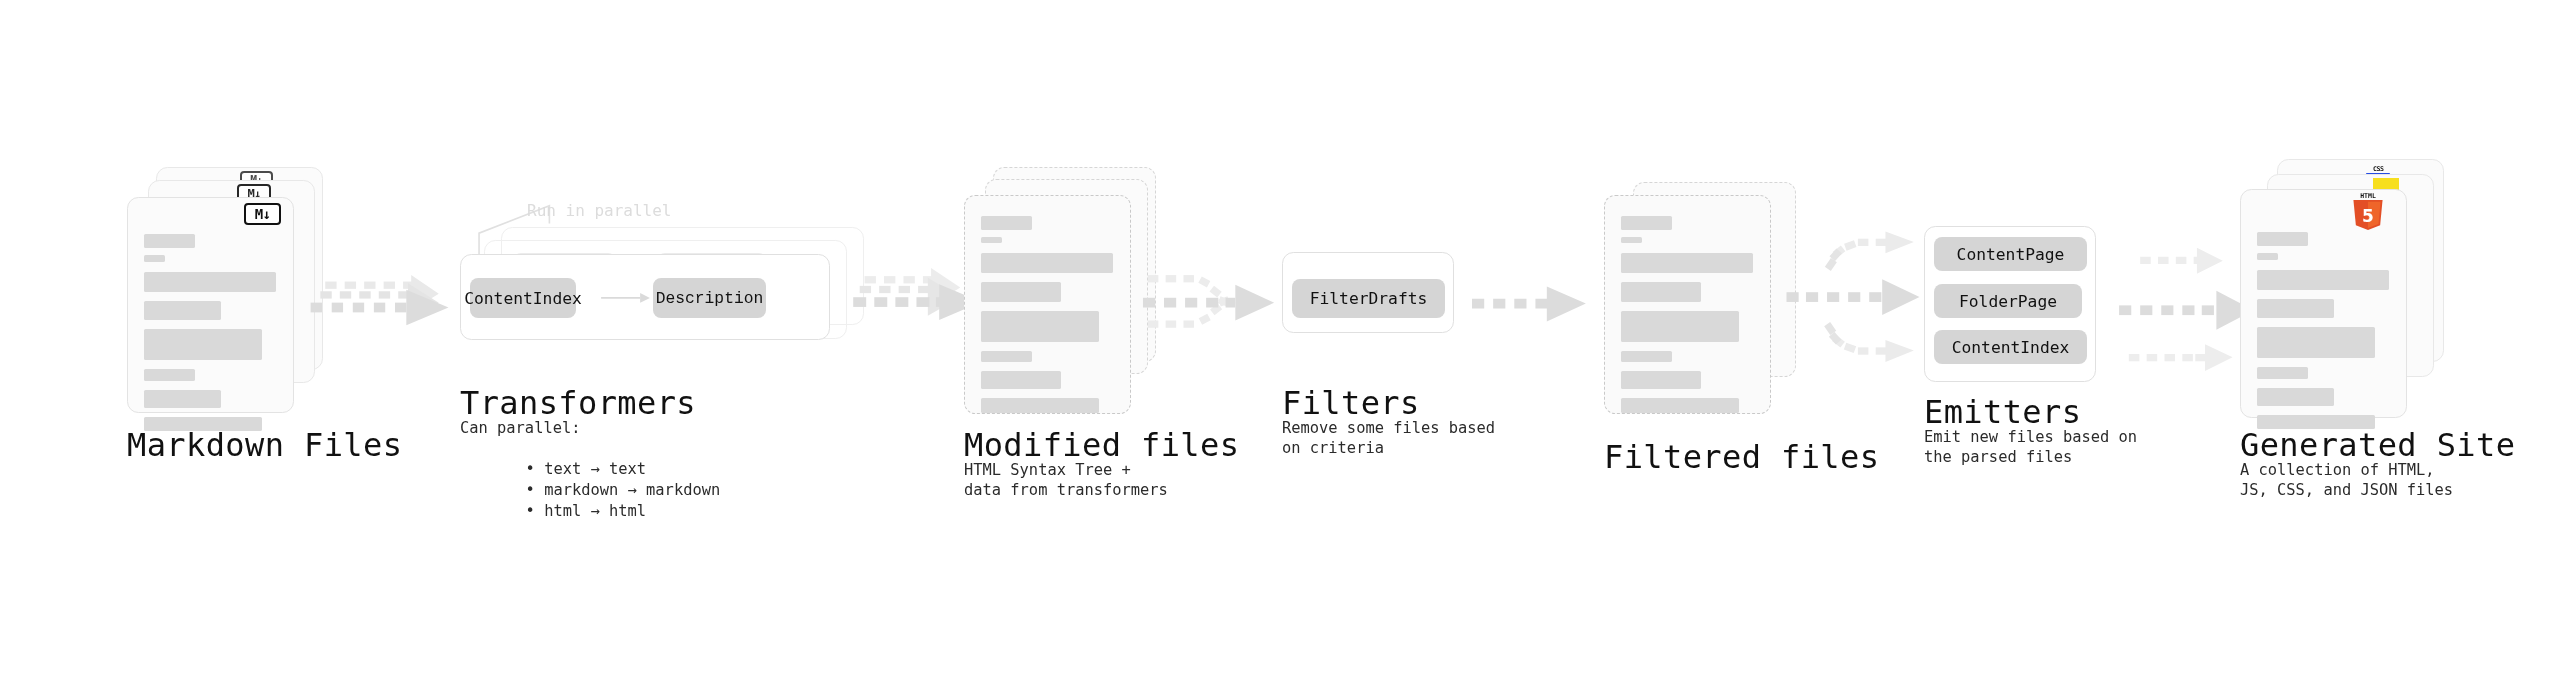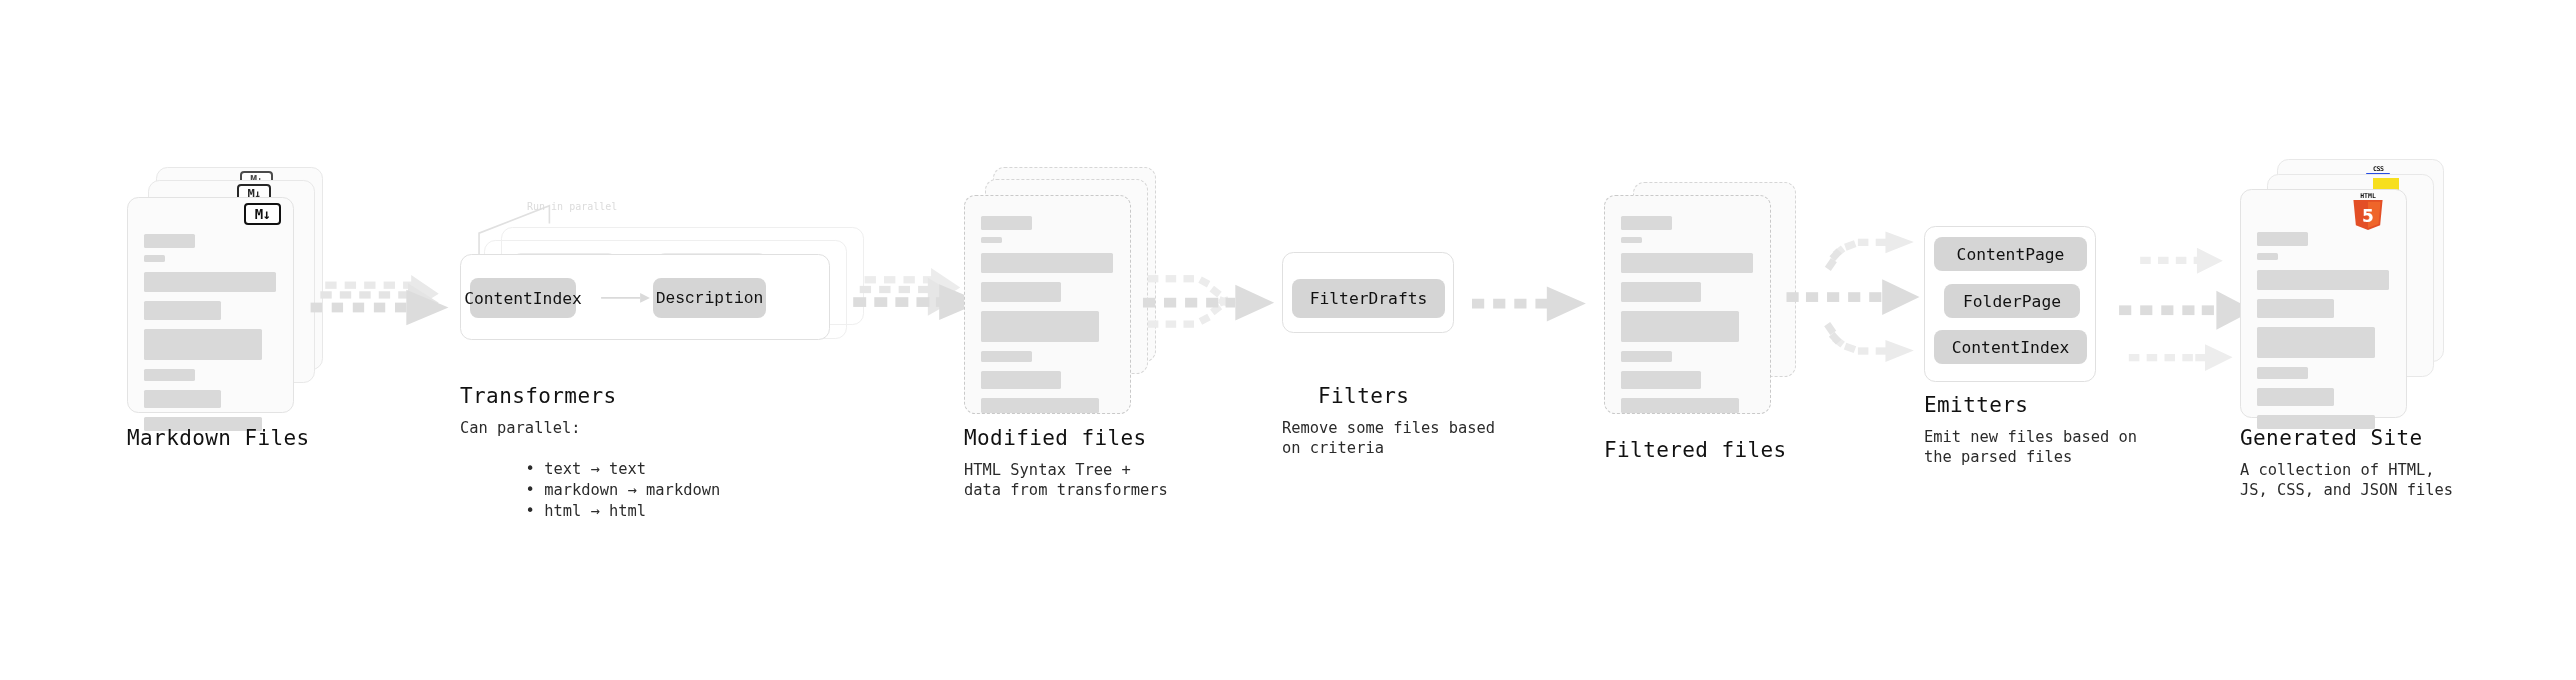--- a/index.html
+++ b/index.html
@@ -22,21 +22,21 @@
   .doccard .bars{position:absolute;left:16.3px;right:16.3px;top:28px;}
   .bar{background:#d9d9d9;border-radius:1.6px;margin-bottom:7.3px;}
 
   
   .ghost{position:absolute;background:#fbfbfb;border:1.3px solid #e8e8e8;border-radius:11.4px;box-sizing:border-box;}
   .ghost.dashed{border:1.3px dashed #d6d6d6;}
 
   
   .title{
     position:absolute;
-    font-size:21px;
+    font-size:32px;
     letter-spacing:0.4px;
     color:#111111;
     white-space:nowrap;
   }
   .sub{
     position:absolute;
     font-size:15.4px;
     line-height:20.3px;
     color:#2b2b2b;
     white-space:pre;
@@ -77,21 +77,21 @@
     font-size:14px;
     display:flex;align-items:center;justify-content:center;
     letter-spacing:-0.8px;
     box-sizing:border-box;
   }
   .cssbadge{position:absolute;}
   .jsbadge{position:absolute;background:#f7df1e;}
   .html5{position:absolute;}
 
   .paralabel{
-    position:absolute;font-size:10px;color:#dcdcdc;white-space:nowrap;
+    position:absolute;font-size:16px;color:#dcdcdc;white-space:nowrap;
   }
   svg{display:block;overflow:visible;}
 </style>
 </head>
 <body>
 
 <div class="stage">
 
   <div>
     <div class="ghost" style="left:156px;top:167px;width:167px;height:203px;"></div>
@@ -266,21 +266,21 @@
         <rect x="84" y="38" width="15" height="12"></rect>
       <rect x="108" y="38" width="12" height="12"></rect>
       <polygon points="120,22 168,44 120,66"></polygon>
     </g>
   </svg>
 
   <div>
     <div class="procbox" style="left:1282px;top:252px;width:172px;height:81px;"></div>
     <div class="pill" style="left:1292px;top:279px;width:153px;height:39px;">FilterDrafts</div>
 
-    <div class="title" style="left:1282px;top:384px;margin-left:36px;">Filters</div>
+    <div class="title" style="left:1282px;top:384px;">Filters</div>
     <div class="sub" style="left:1282px;top:418px;">Remove some files based
 on criteria</div>
   </div>
 
   <svg class="thinarrow" style="left:1472px;top:288px;" width="122" height="41" viewBox="0 0 150 50">
     <g fill="#dcdcdc">
       <rect x="0" y="13" width="15" height="12"></rect>
         <rect x="26" y="13" width="15" height="12"></rect>
       <rect x="52" y="13" width="15" height="12"></rect>
         <rect x="78" y="13" width="15" height="12"></rect>
@@ -337,21 +337,21 @@
       <rect x="58" y="68" width="15" height="12"></rect>
         <rect x="84" y="68" width="15" height="12"></rect>
       <rect x="110" y="68" width="15" height="12"></rect>
       <polygon points="126,52 172,74 126,96"></polygon>
     </g>
   </svg>
 
   <div>
     <div class="procbox" style="left:1924px;top:226px;width:172px;height:156px;"></div>
     <div class="pill" style="left:1934px;top:237px;width:153px;height:34px;">ContentPage</div>
-    <div class="pill" style="left:1934px;top:284px;width:136px;height:34px;margin-left:10px;">FolderPage</div>
+    <div class="pill" style="left:1934px;top:284px;width:148px;height:34px;">FolderPage</div>
     <div class="pill" style="left:1934px;top:330px;width:153px;height:34px;">ContentIndex</div>
 
     <div class="title" style="left:1924px;top:393px;">Emitters</div>
     <div class="sub" style="left:1924px;top:427px;">Emit new files based on
 the parsed files</div>
   </div>
 
   <svg class="thinarrow" style="left:2111px;top:234px;" width="154" height="146" viewBox="0 0 190 180">
     <g fill="#ededed">
       <rect x="36" y="28" width="13" height="9"></rect>

